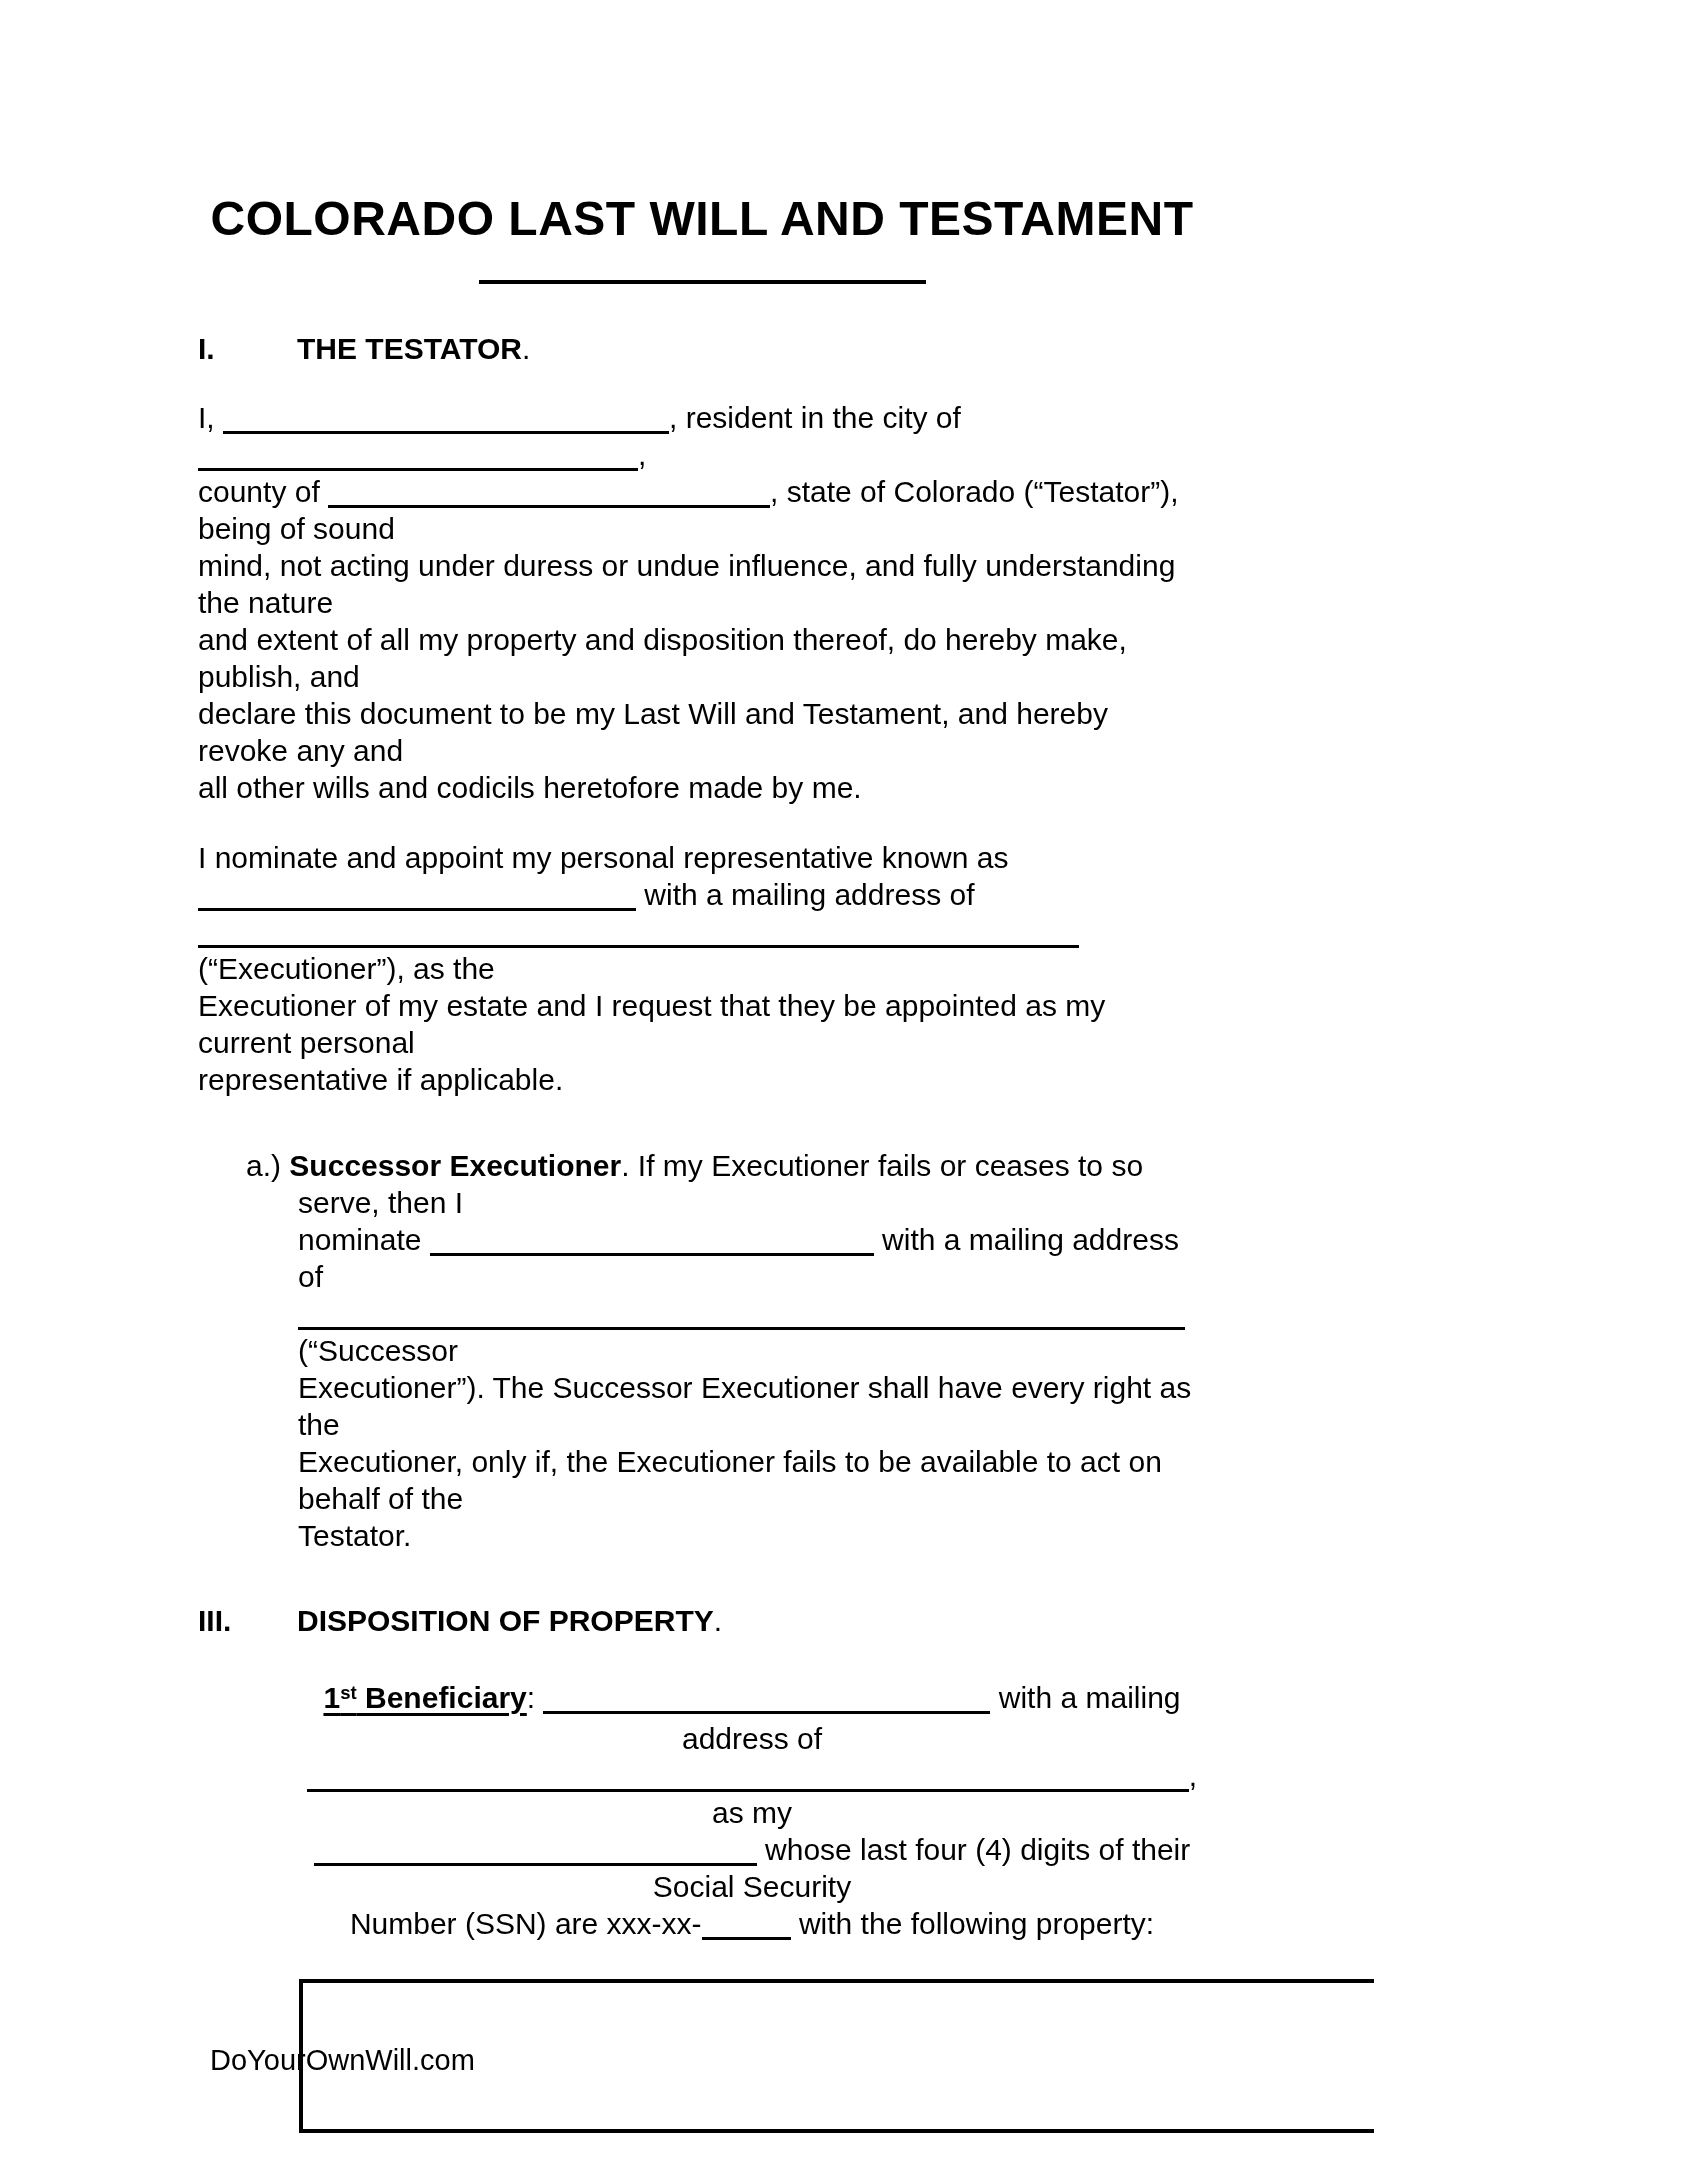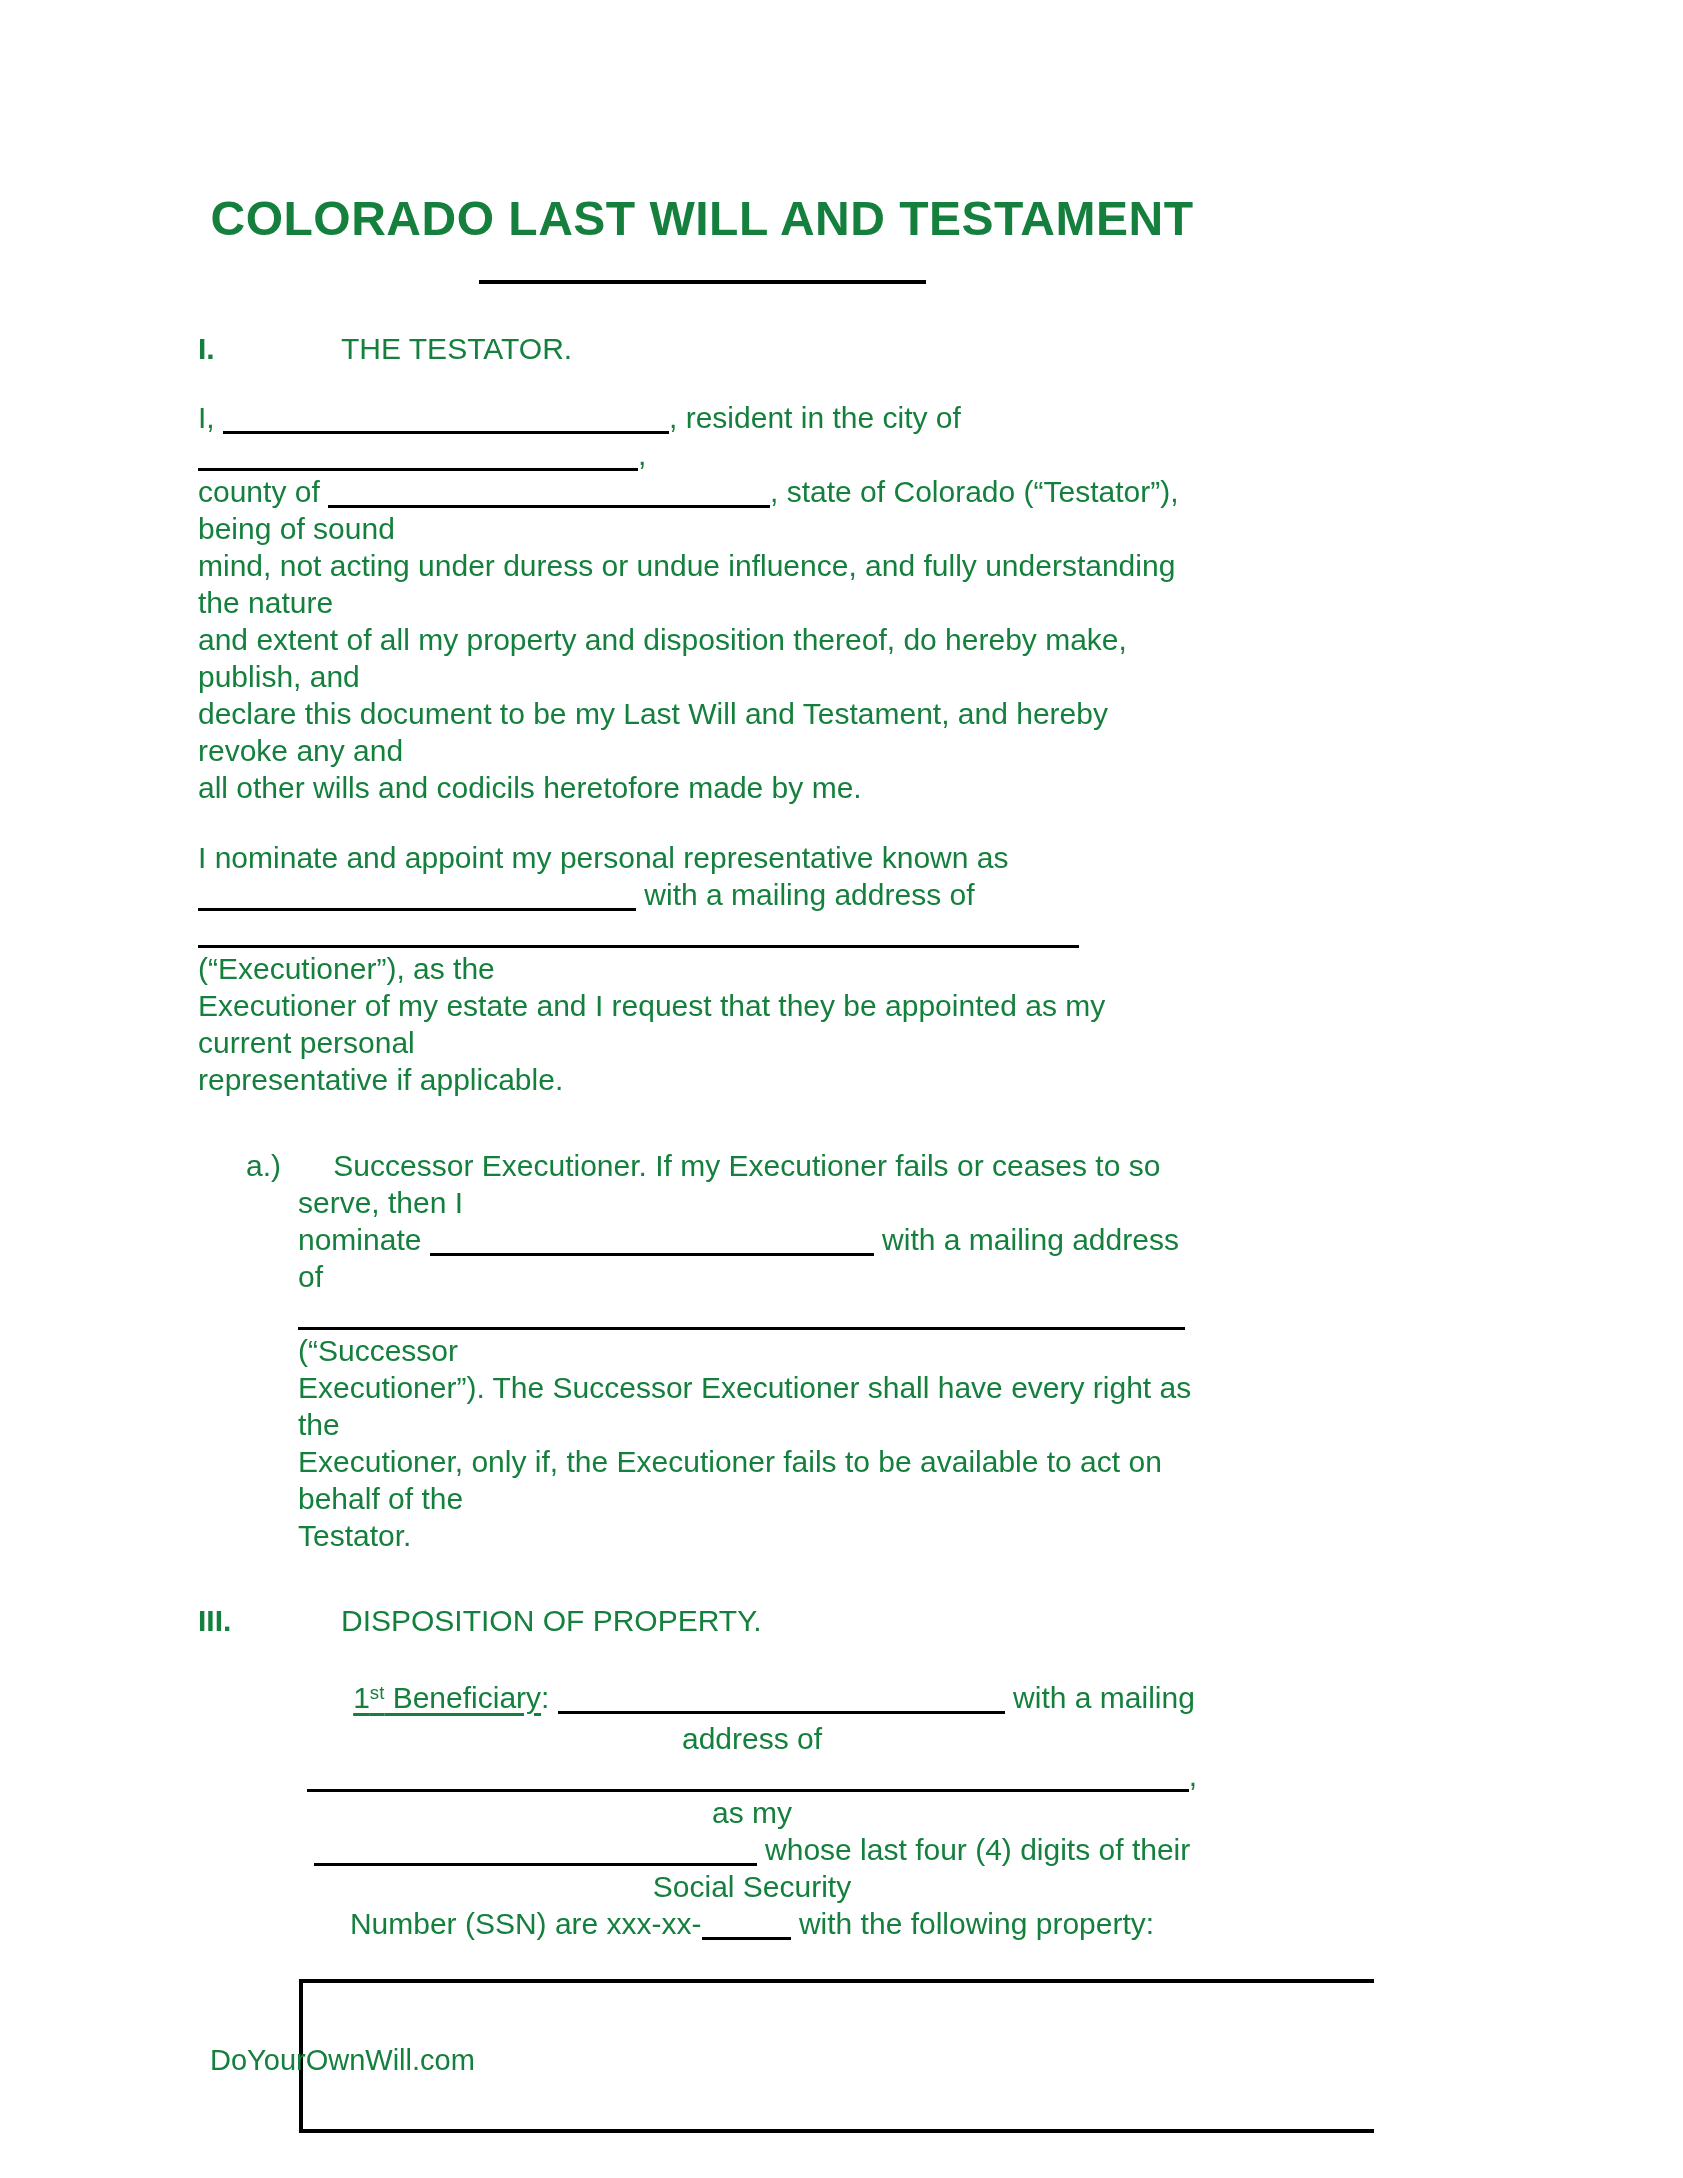--- a/index.html
+++ b/index.html
@@ -1,21 +1,21 @@
 <!DOCTYPE html>
 <html><head>
 <meta charset="utf-8">
 <style>
   html, body { margin: 0; padding: 0; background: #ffffff; }
   .page {
     position: relative;
     width: 1374px;
     height: 2178px;
     background: #ffffff;
-    color: #15803d;
+    color: #000000;
     font-family: "Liberation Sans", "DejaVu Sans", sans-serif;
     font-size: 30px;
     line-height: 37px;
     box-sizing: border-box;
     padding: 186px 168px 4px 198px;
     overflow: hidden;
   }
   .title {
     font-size: 48px;
     line-height: 66px;
@@ -28,21 +28,21 @@
     display: inline-block;
     width: 447px;
     height: 10px;
     border-bottom: 4px solid #000;
   }
   .heading { white-space: nowrap; }
   .h1 { margin-top: 50px; }
   .h2 { margin-top: 52px; }
   .h3 { margin-top: 48px; }
   .sec-num { display: inline-block; min-width: 99px; font-weight: bold; }
-  .b { font-weight: normal; margin-left: 44px; }
+  .b { font-weight: bold; }
   .u {
     text-decoration: underline;
     text-decoration-thickness: 3px;
     text-underline-offset: 5px;
   }
   .sup { font-size: 0.62em; position: relative; top: -0.5em; }
   .para { margin: 0; }
   .p1 { margin-top: 32px; }
   .p2 { margin-top: 33px; }
   .p-successor {

